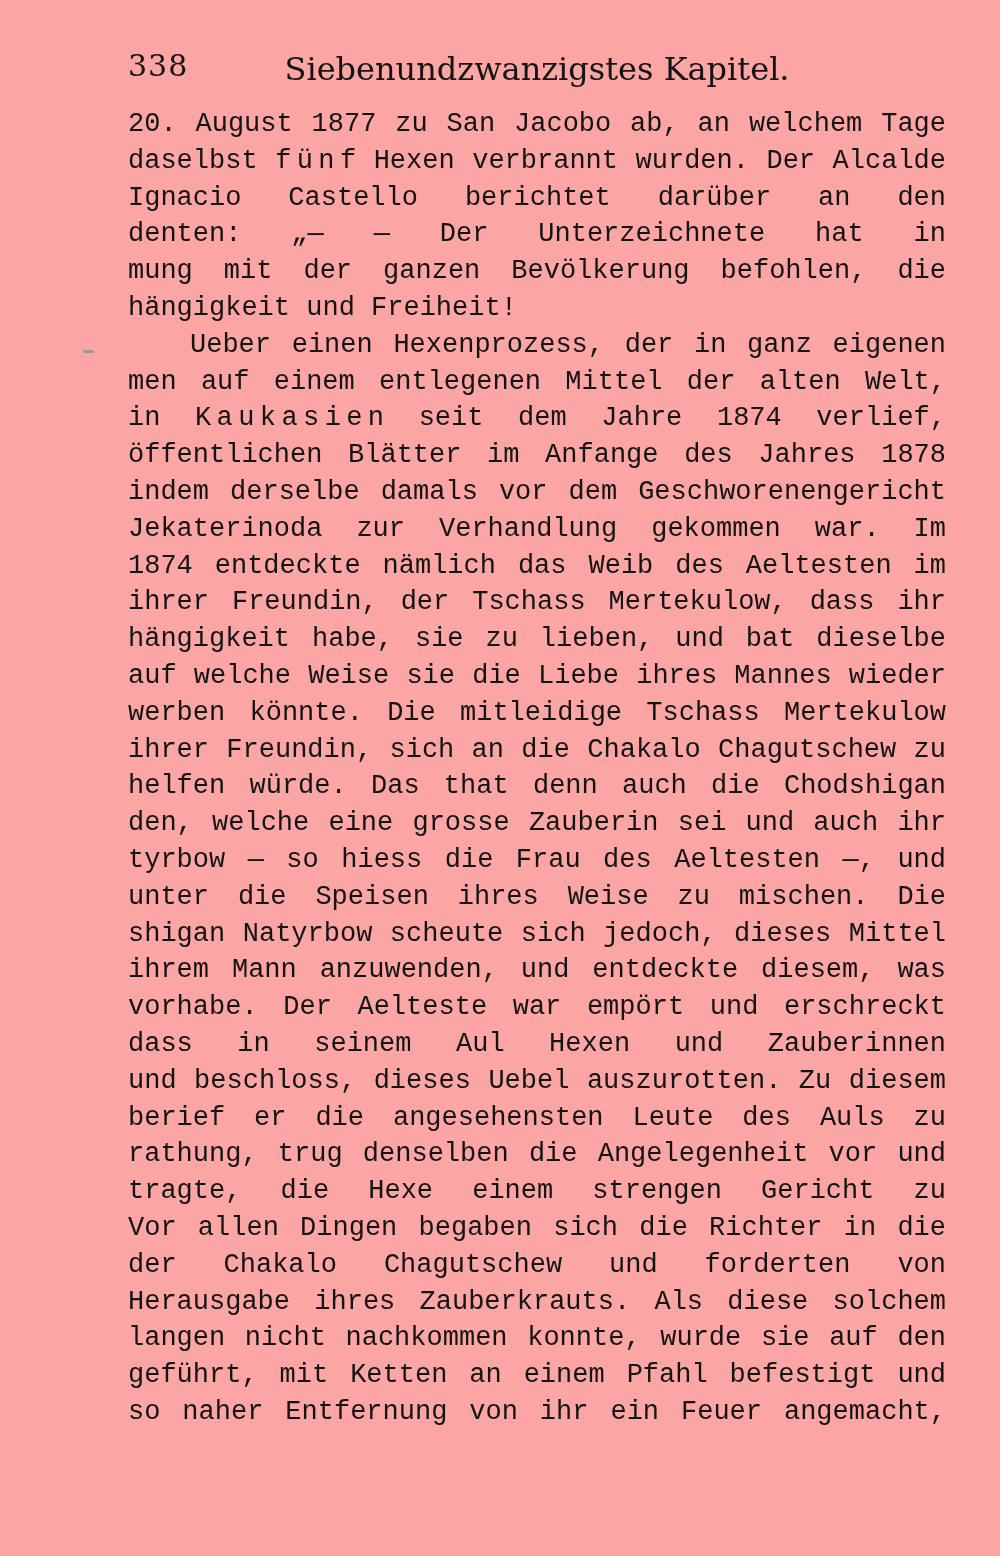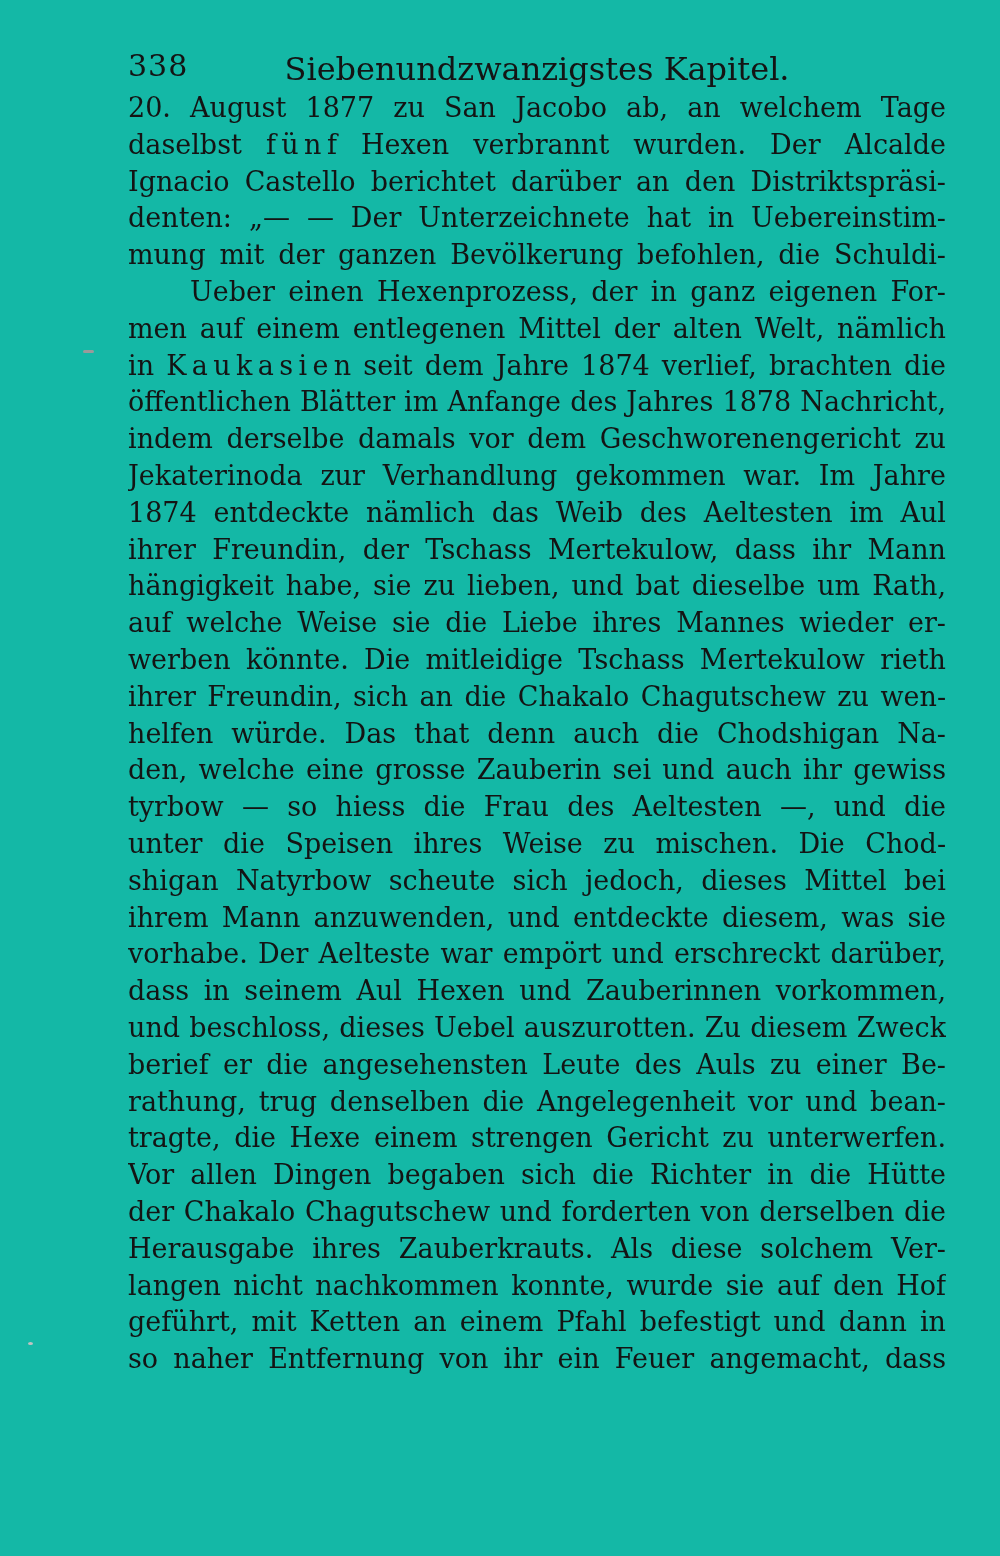--- a/index.html
+++ b/index.html
@@ -2,21 +2,21 @@
 <html><head>
 <meta charset="utf-8">
 <style>
   html, body { margin: 0; padding: 0; }
   body { background: #e8e8e8; }
   .page {
     position: relative;
     width: 1000px;
     height: 1556px;
     margin: 0 auto;
-    background: #14b8a6;
+    background: #fca5a5;
     color: #141414;
     font-family: "DejaVu Serif", "Liberation Serif", serif;
     overflow: hidden;
   }
   .header-row {
     position: absolute;
     top: 46px;
     left: 128px;
     width: 818px;
     height: 34px;
@@ -31,23 +31,24 @@
   .chapter-title {
     position: absolute;
     left: 0;
     right: 0;
     top: 4px;
     text-align: center;
     font-size: 32px;
   }
   .page-text {
     position: absolute;
-    top: 90px;
+    top: 106px;
     left: 128px;
     width: 818px;
+    font-family: Liberation Mono, monospace;
   }
   .line {
     height: 36.8px;
     line-height: 36.8px;
     font-size: 27px;
     overflow: hidden;
     text-align: left;
     white-space: normal;
   }
   .line.just {
@@ -84,20 +85,21 @@
     <span class="page-number">338</span>
     <span class="chapter-title">Siebenundzwanzigstes Kapitel.</span>
   </div>
 
   <div class="page-text">
       <div class="line just">20. August 1877  zu San Jacobo ab,  an welchem Tage</div>
       <div class="line just">daselbst f ü n f Hexen verbrannt wurden.  Der Alcalde</div>
       <div class="line just">Ignacio Castello berichtet darüber an den Distriktspräsi-</div>
       <div class="line just">denten: „— — Der Unterzeichnete hat in Uebereinstim-</div>
       <div class="line just">mung mit der ganzen Bevölkerung befohlen, die Schuldi-</div>
+      <div class="line">hängigkeit und Freiheit!</div>
       <div class="line just indent">Ueber einen Hexenprozess, der in ganz eigenen For-</div>
       <div class="line just">men auf einem entlegenen Mittel der alten Welt, nämlich</div>
       <div class="line just">in K a u k a s i e n seit dem Jahre 1874 verlief, brachten die</div>
       <div class="line just">öffentlichen Blätter im Anfange des Jahres 1878 Nachricht,</div>
       <div class="line just">indem derselbe damals vor dem Geschworenengericht zu</div>
       <div class="line just">Jekaterinoda zur Verhandlung gekommen war.  Im Jahre</div>
       <div class="line just">1874 entdeckte nämlich das Weib des Aeltesten im Aul</div>
       <div class="line just">ihrer Freundin, der Tschass Mertekulow, dass ihr Mann</div>
       <div class="line just">hängigkeit habe, sie zu lieben, und bat dieselbe um Rath,</div>
       <div class="line just">auf welche Weise sie die Liebe ihres Mannes wieder er-</div>

